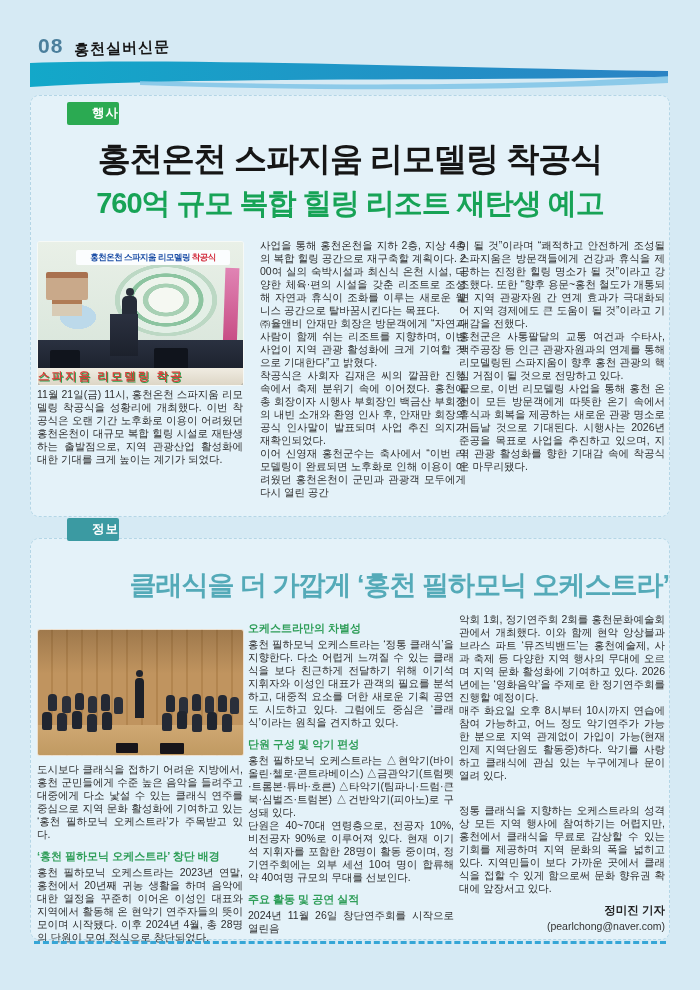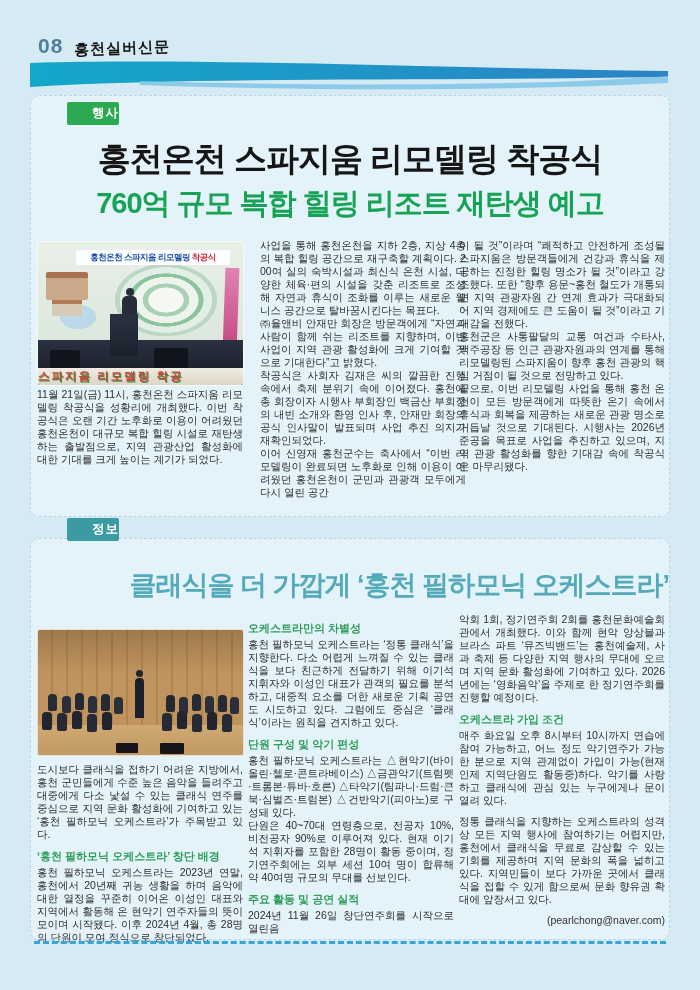--- a/index.html
+++ b/index.html
@@ -164,24 +164,24 @@
       <h4 style="margin-top:8px">오케스트라만의 차별성</h4>
       <p>홍천 필하모닉 오케스트라는 ‘정통 클래식’을 지향한다. 다소 어렵게 느껴질 수 있는 클래식을 보다 친근하게 전달하기 위해 이기석 지휘자와 이성인 대표가 관객의 필요를 분석하고, 대중적 요소를 더한 새로운 기획 공연도 시도하고 있다. 그럼에도 중심은 ‘클래식’이라는 원칙을 견지하고 있다.</p>
       <h4>단원 구성 및 악기 편성</h4>
       <p>홍천 필하모닉 오케스트라는 △현악기(바이올린·첼로·콘트라베이스) △금관악기(트럼펫·트롬본·튜바·호른) △타악기(팀파니·드럼·큰북·심벌즈·트럼본) △건반악기(피아노)로 구성돼 있다.</p>
       <p>단원은 40~70대 연령층으로, 전공자 10%, 비전공자 90%로 이루어져 있다. 현재 이기석 지휘자를 포함한 28명이 활동 중이며, 정기연주회에는 외부 세션 10여 명이 합류해 약 40여명 규모의 무대를 선보인다.</p>
       <h4>주요 활동 및 공연 실적</h4>
       <p>2024년 11월 26일 창단연주회를 시작으로 열린음</p>
     </div>
     <div class="col c2c">
       <p>악회 1회, 정기연주회 2회를 홍천문화예술회관에서 개최했다. 이와 함께 현악 앙상블과 브라스 파트 ‘뮤즈빅밴드’는 홍천예술제, 사과 축제 등 다양한 지역 행사의 무대에 오르며 지역 문화 활성화에 기여하고 있다. 2026년에는 ‘영화음악’을 주제로 한 정기연주회를 진행할 예정이다.</p>
-      <h4>오케스트라 가입 조건</h4>
       <p>매주 화요일 오후 8시부터 10시까지 연습에 참여 가능하고, 어느 정도 악기연주가 가능한 분으로 지역 관계없이 가입이 가능(현재 인제 지역단원도 활동중)하다. 악기를 사랑하고 클래식에 관심 있는 누구에게나 문이 열려 있다.</p>
-      <p style="margin-top:8px">정통 클래식을 지향하는 오케스트라의 성격상 모든 지역 행사에 참여하기는 어렵지만, 홍천에서 클래식을 무료로 감상할 수 있는 기회를 제공하며 지역 문화의 폭을 넓히고 있다. 지역민들이 보다 가까운 곳에서 클래식을 접할 수 있게 함으로써 문화 향유권 확대에 앞장서고 있다.</p>
+      <p style="margin-top:22px">정통 클래식을 지향하는 오케스트라의 성격상 모든 지역 행사에 참여하기는 어렵지만, 홍천에서 클래식을 무료로 감상할 수 있는 기회를 제공하며 지역 문화의 폭을 넓히고 있다. 지역민들이 보다 가까운 곳에서 클래식을 접할 수 있게 함으로써 문화 향유권 확대에 앞장서고 있다.</p>
       <div class="reporter">
+        <div class="rname">정미진 기자</div>
         <div class="rmail">(pearlchong@naver.com)</div>
       </div>
     </div>
   </section>
 
   <div class="abs footer-line"></div>
 
 </div>
 
 </body></html>

